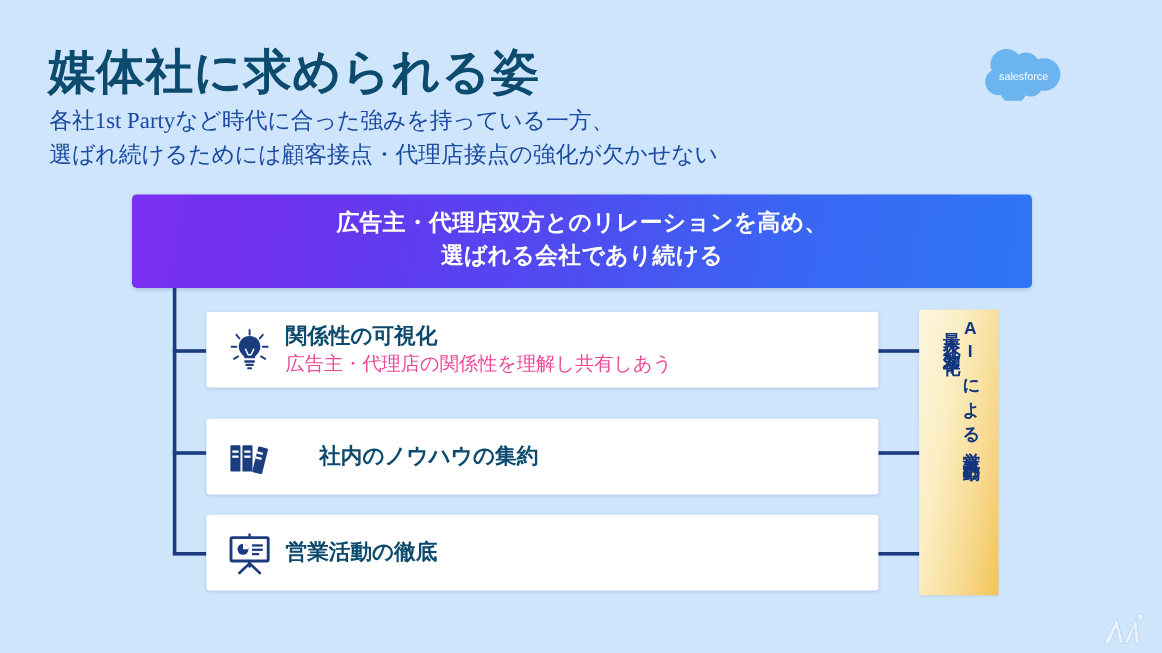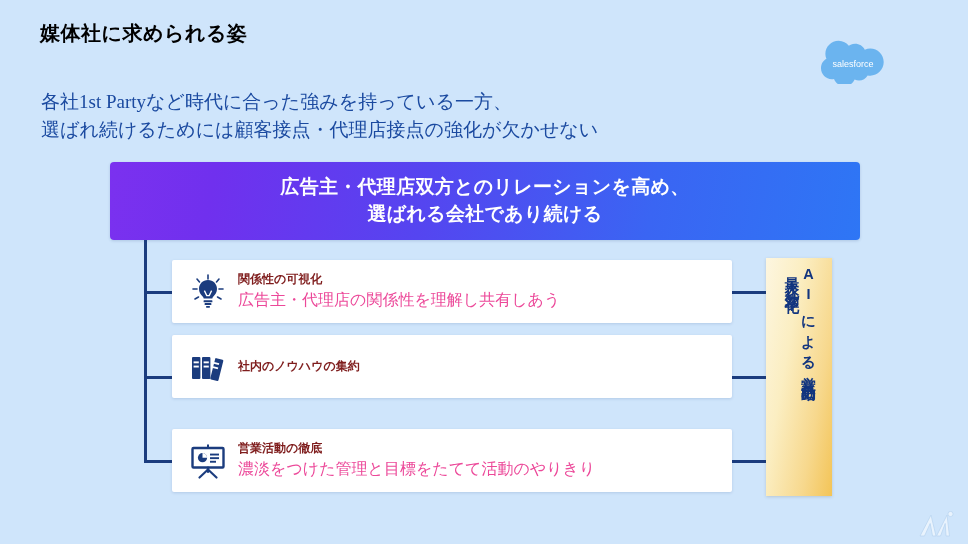--- a/index.html
+++ b/index.html
@@ -19,24 +19,24 @@
     position: absolute;
     inset: 0;
     width: 968px;
     height: 544px;
   }
 
   
   .page-title {
     position: absolute;
     left: 40px;
-    top: 22px;
-    font-size: 20px;
+    top: 38px;
+    font-size: 40px;
     font-weight: bold;
-    color: #000000;
+    color: #0c4a6e;
     letter-spacing: 0.5px;
     white-space: nowrap;
     line-height: 1.1;
   }
   .page-subtitle {
     position: absolute;
     left: 41px;
     top: 88px;
     font-size: 19px;
     color: #1b4aa0;
@@ -115,38 +115,38 @@
     height: 63px;
     background: #ffffff;
     border-radius: 2px;
     box-shadow: 0 1px 3px rgba(40, 70, 130, 0.16);
     display: flex;
     align-items: center;
     padding-left: 14px;
     box-sizing: border-box;
   }
   .card.c1 { top: 260px; }
-  .card.c2 { top: 335px; }
+  .card.c2 { top: 349px; gap: 28px; }
   .card.c3 { top: 429px; }
 
   .card-icon {
     width: 44px;
     height: 44px;
     flex: 0 0 44px;
     display: flex;
     align-items: center;
     justify-content: center;
   }
   .card-body {
     margin-left: 8px;
   }
   .card-title {
-    font-size: 12px;
+    font-size: 18px;
     font-weight: bold;
-    color: #7f1d1d;
+    color: #0c4a6e;
     line-height: 1.3;
     white-space: nowrap;
   }
   .card-desc {
     font-size: 16px;
     color: #ec4899;
     line-height: 1.35;
     white-space: nowrap;
     margin-top: 1px;
   }
@@ -281,21 +281,20 @@
         </g>
         <g stroke="#1b3c7e" stroke-width="2.2" stroke-linecap="round">
           <line x1="20" y1="26.5" x2="20" y2="31"></line>
           <line x1="20" y1="28.5" x2="11.5" y2="36.5"></line>
           <line x1="20" y1="28.5" x2="28.5" y2="36.5"></line>
         </g>
       </svg>
     </div>
     <div class="card-body">
       <div class="card-title">営業活動の徹底</div>
-      <div class="card-desc">濃淡をつけた管理と目標をたてて活動のやりきり</div>
     </div>
   </div>
 
   <div class="gold-panel">
     <div class="v-text col-main">AIによる営業活動の</div>
     <div class="v-text col-sub">最大化・効率化</div>
   </div>
 
   <div class="watermark">
     <svg viewBox="0 0 38 30" width="38" height="30" aria-hidden="true">

